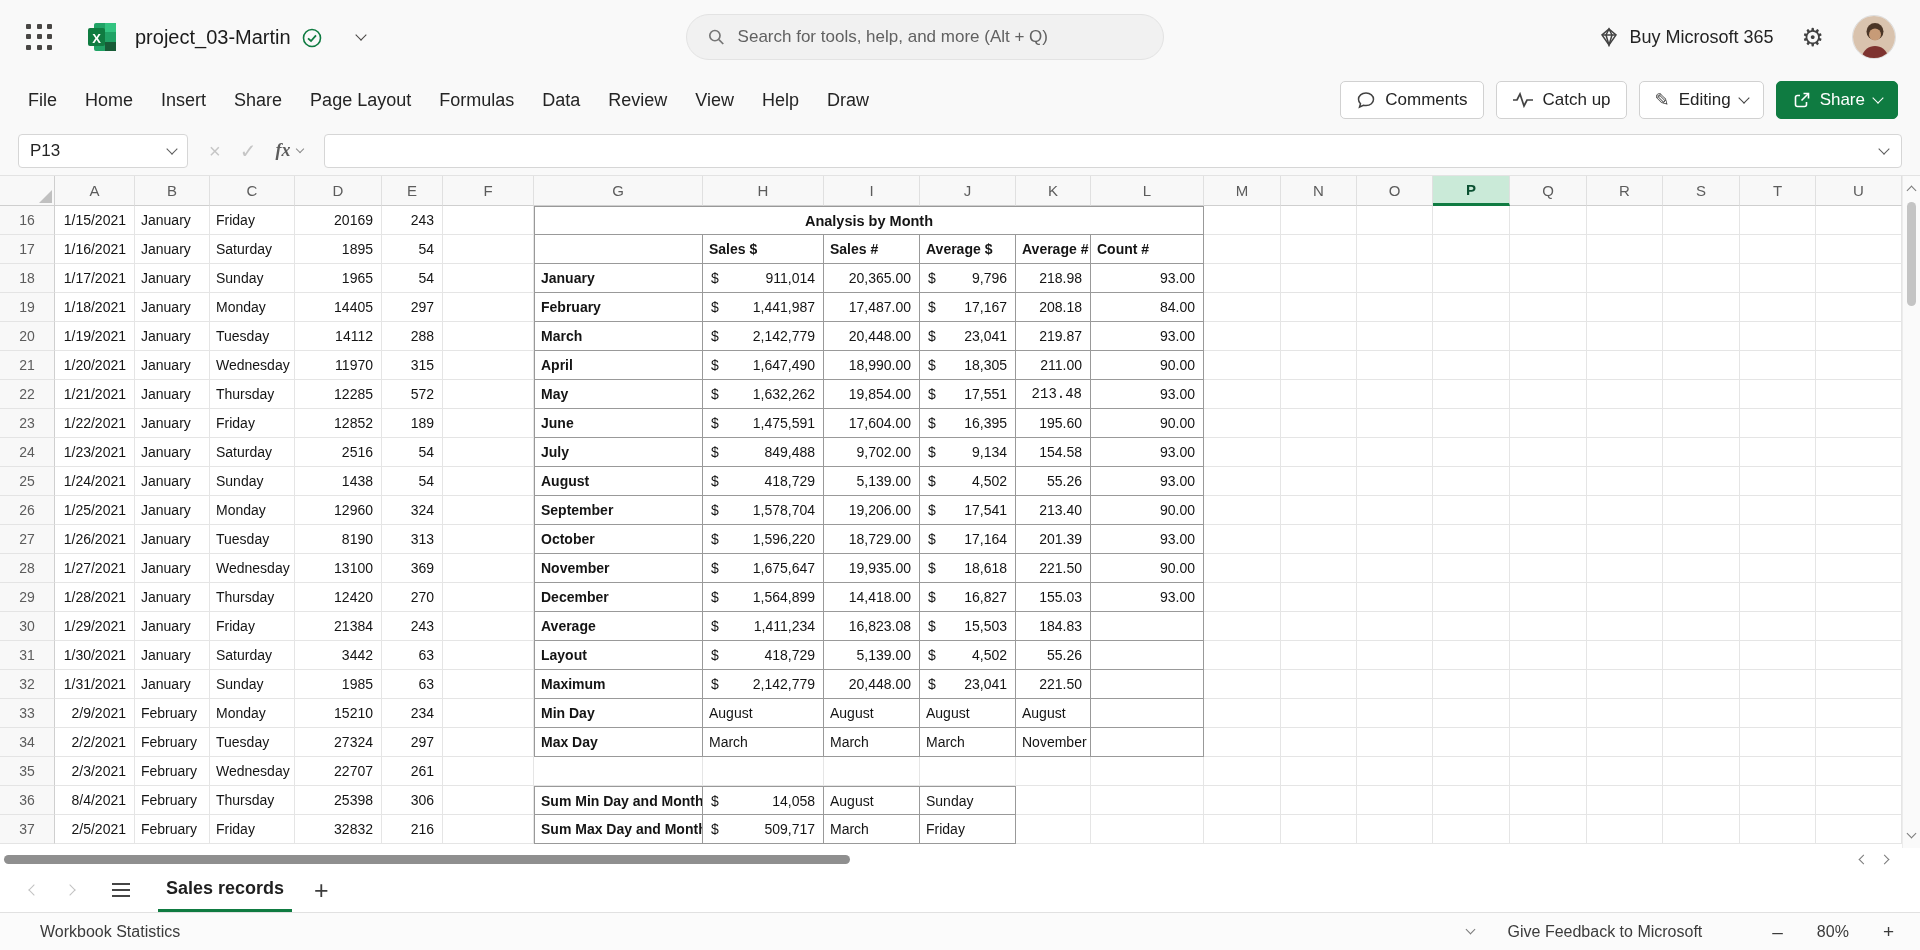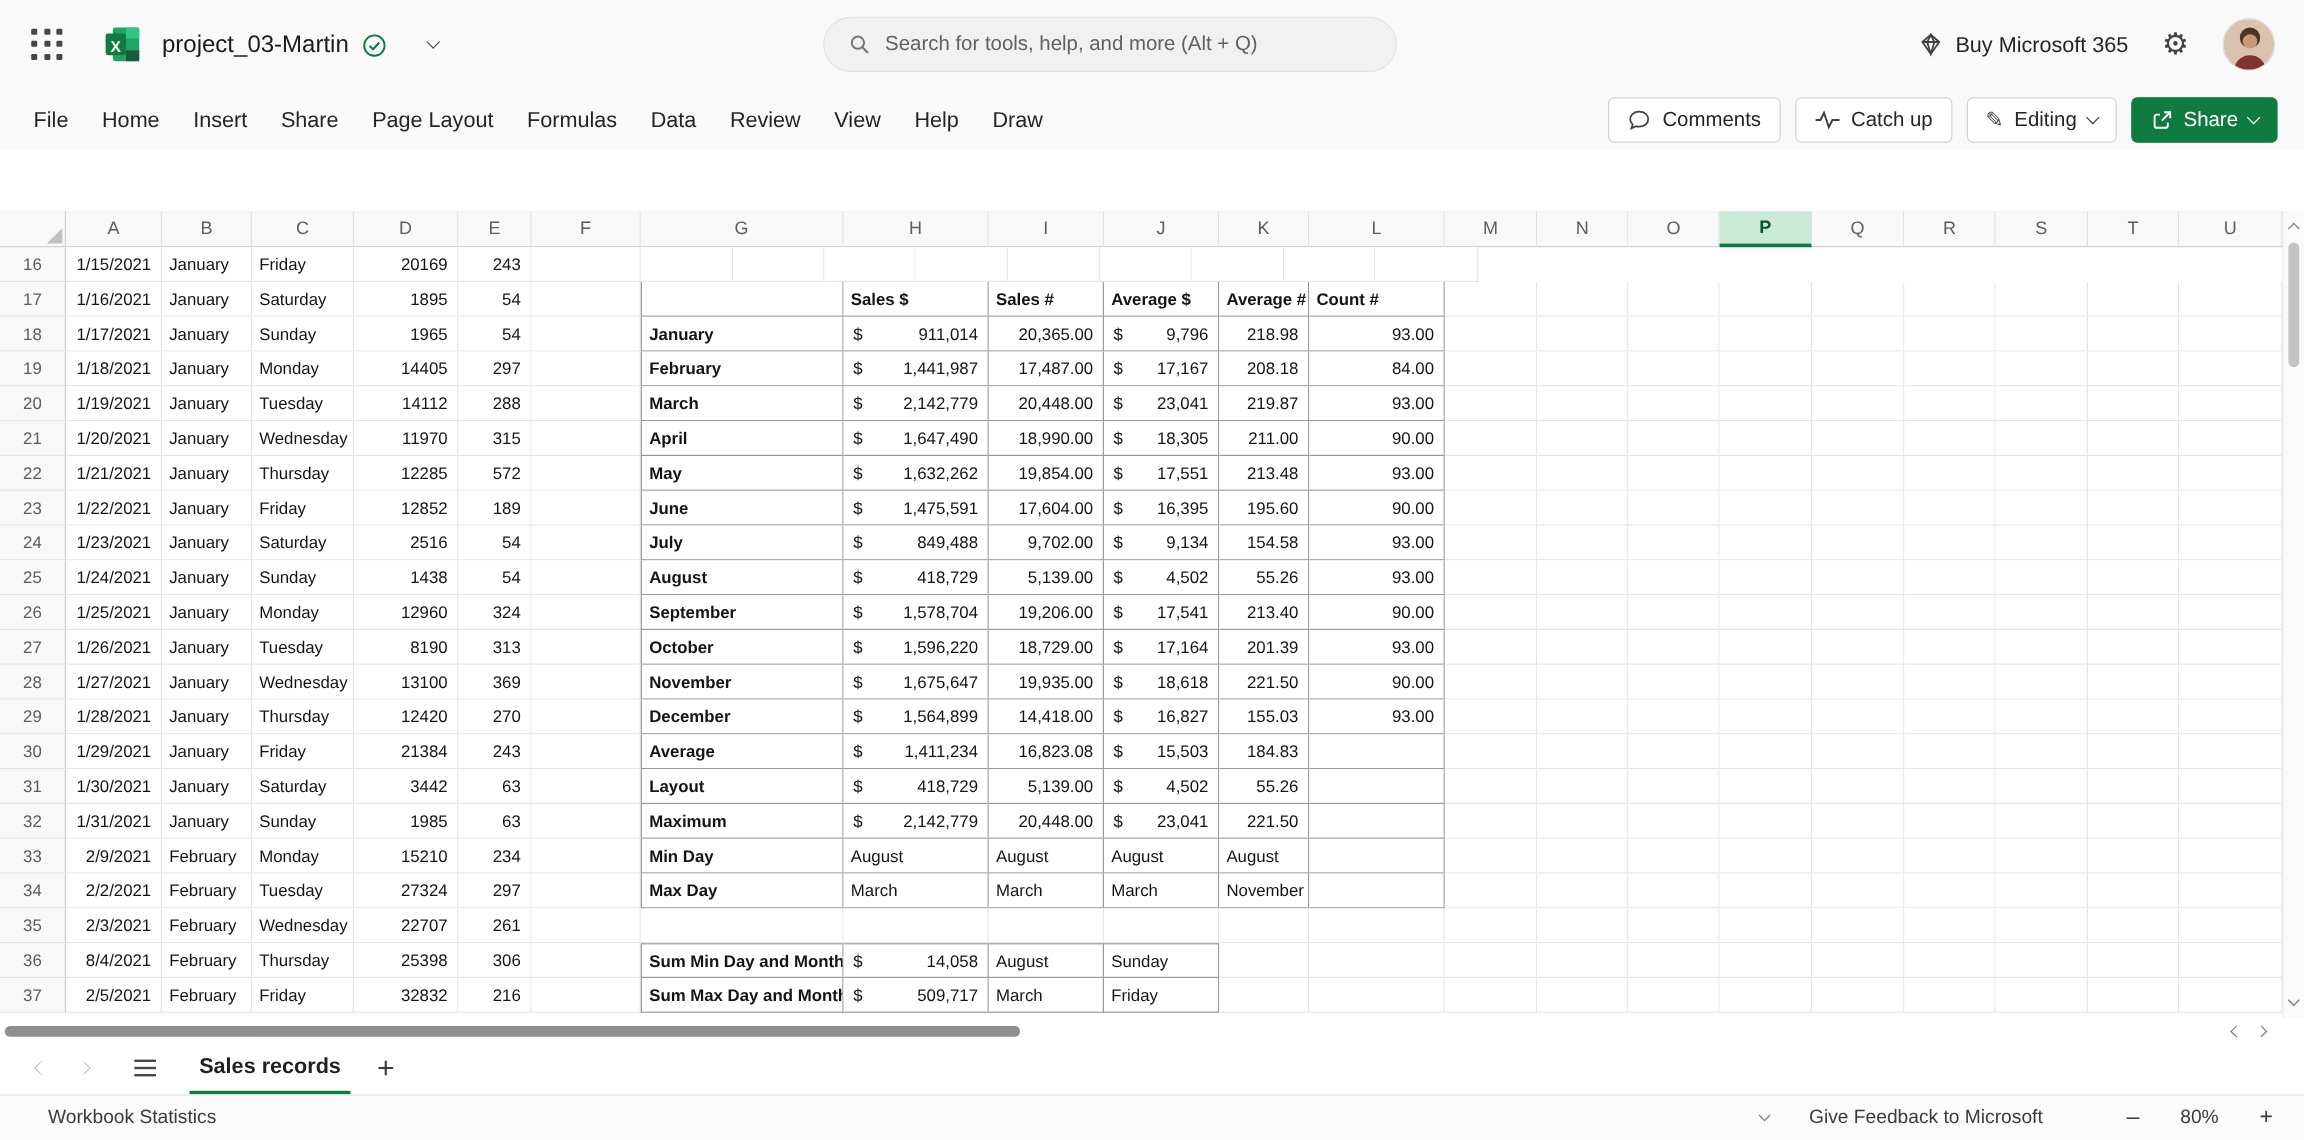--- a/index.html
+++ b/index.html
@@ -206,20 +206,38 @@
           <path d="M8 4.5H5.5A2 2 0 0 0 3.5 6.5v7a2 2 0 0 0 2 2h7a2 2 0 0 0 2-2V11"></path>
           <path d="M11.5 2.5h5v5"></path>
             <path d="M16.5 2.5 9.5 9.5"></path>
         </svg>
         <span data-interactable="false">Share</span>
         <span class="chev down" data-interactable="false"></span>
       </button>
     </div>
   </nav>
 
+  <div class="formulabar" data-interactable="false">
+    <div class="namebox" data-interactable="true">
+      <span data-interactable="false">P13</span>
+      <span class="chev down" data-interactable="true"></span>
+    </div>
+    <div class="fb-icons" data-interactable="false">
+      <span class="fb-x" data-interactable="false">×</span>
+      <span class="fb-check" data-interactable="false">✓</span>
+      <span class="fb-fx" data-interactable="true">
+        <i data-interactable="false">fx</i>
+        <span class="chev down small" data-interactable="false"></span>
+      </span>
+    </div>
+    <div class="fb-input" data-interactable="false">
+      <input data-interactable="true" value="" style="">
+      <span class="chev down" data-interactable="true"></span>
+    </div>
+  </div>
 
   <div class="gridwrap" data-interactable="false">
     <div class="colheaders" id="col-headers" data-interactable="false">
       <div class="corner" data-interactable="true">
           <i></i>
         </div>
     <div class="col-h" data-interactable="true" style="width: 80px;">A</div>
         <div class="col-h" data-interactable="true" style="width: 75px;">B</div>
         <div class="col-h" data-interactable="true" style="width: 85px;">C</div>
         <div class="col-h" data-interactable="true" style="width: 87px;">D</div>
@@ -243,20 +261,21 @@
       </div>
     <div id="grid-body" data-interactable="false">
         <div class="grid-row" data-interactable="false">
           <div class="row-h" data-interactable="true">16</div>
           <div class="c num" data-interactable="true" style="width: 80px;">1/15/2021</div>
           <div class="c txt" data-interactable="true" style="width: 75px;">January</div>
           <div class="c txt" data-interactable="true" style="width: 85px;">Friday</div>
           <div class="c num" data-interactable="true" style="width: 87px;">20169</div>
           <div class="c num" data-interactable="true" style="width: 61px;">243</div>
           <div class="c" data-interactable="true" style="width: 91px;"></div>
+          <div class="c blk gl bt ttl" data-interactable="true" style="width: 670px;">Analysis by Month</div>
           <div class="c" data-interactable="true" style="width: 77px;"></div>
           <div class="c" data-interactable="true" style="width: 76px;"></div>
           <div class="c" data-interactable="true" style="width: 76px;"></div>
           <div class="c" data-interactable="true" style="width: 77px;"></div>
           <div class="c" data-interactable="true" style="width: 77px;"></div>
           <div class="c" data-interactable="true" style="width: 76px;"></div>
           <div class="c" data-interactable="true" style="width: 77px;"></div>
           <div class="c" data-interactable="true" style="width: 76px;"></div>
           <div class="c" data-interactable="true" style="width: 86px;"></div>
         </div>
@@ -415,21 +434,21 @@
           <div class="c blk gl txt b" data-interactable="true" style="width: 169px;">May</div>
           <div class="c cur blk" data-interactable="true" style="width: 121px;">
             <span>$</span>
             <span>1,632,262</span>
           </div>
           <div class="c blk num" data-interactable="true" style="width: 96px;">19,854.00</div>
           <div class="c cur blk" data-interactable="true" style="width: 96px;">
             <span>$</span>
             <span>17,551</span>
           </div>
-          <div class="c blk num" data-interactable="true" style="width: 75px;">213.48</div>
+          <div class="c blk num" data-interactable="true" style="width: 75px; font-family: Liberation Mono, monospace;">213.48</div>
           <div class="c blk num" data-interactable="true" style="width: 113px;">93.00</div>
           <div class="c" data-interactable="true" style="width: 77px;"></div>
           <div class="c" data-interactable="true" style="width: 76px;"></div>
           <div class="c" data-interactable="true" style="width: 76px;"></div>
           <div class="c" data-interactable="true" style="width: 77px;"></div>
           <div class="c" data-interactable="true" style="width: 77px;"></div>
           <div class="c" data-interactable="true" style="width: 76px;"></div>
           <div class="c" data-interactable="true" style="width: 77px;"></div>
           <div class="c" data-interactable="true" style="width: 76px;"></div>
           <div class="c" data-interactable="true" style="width: 86px;"></div>

